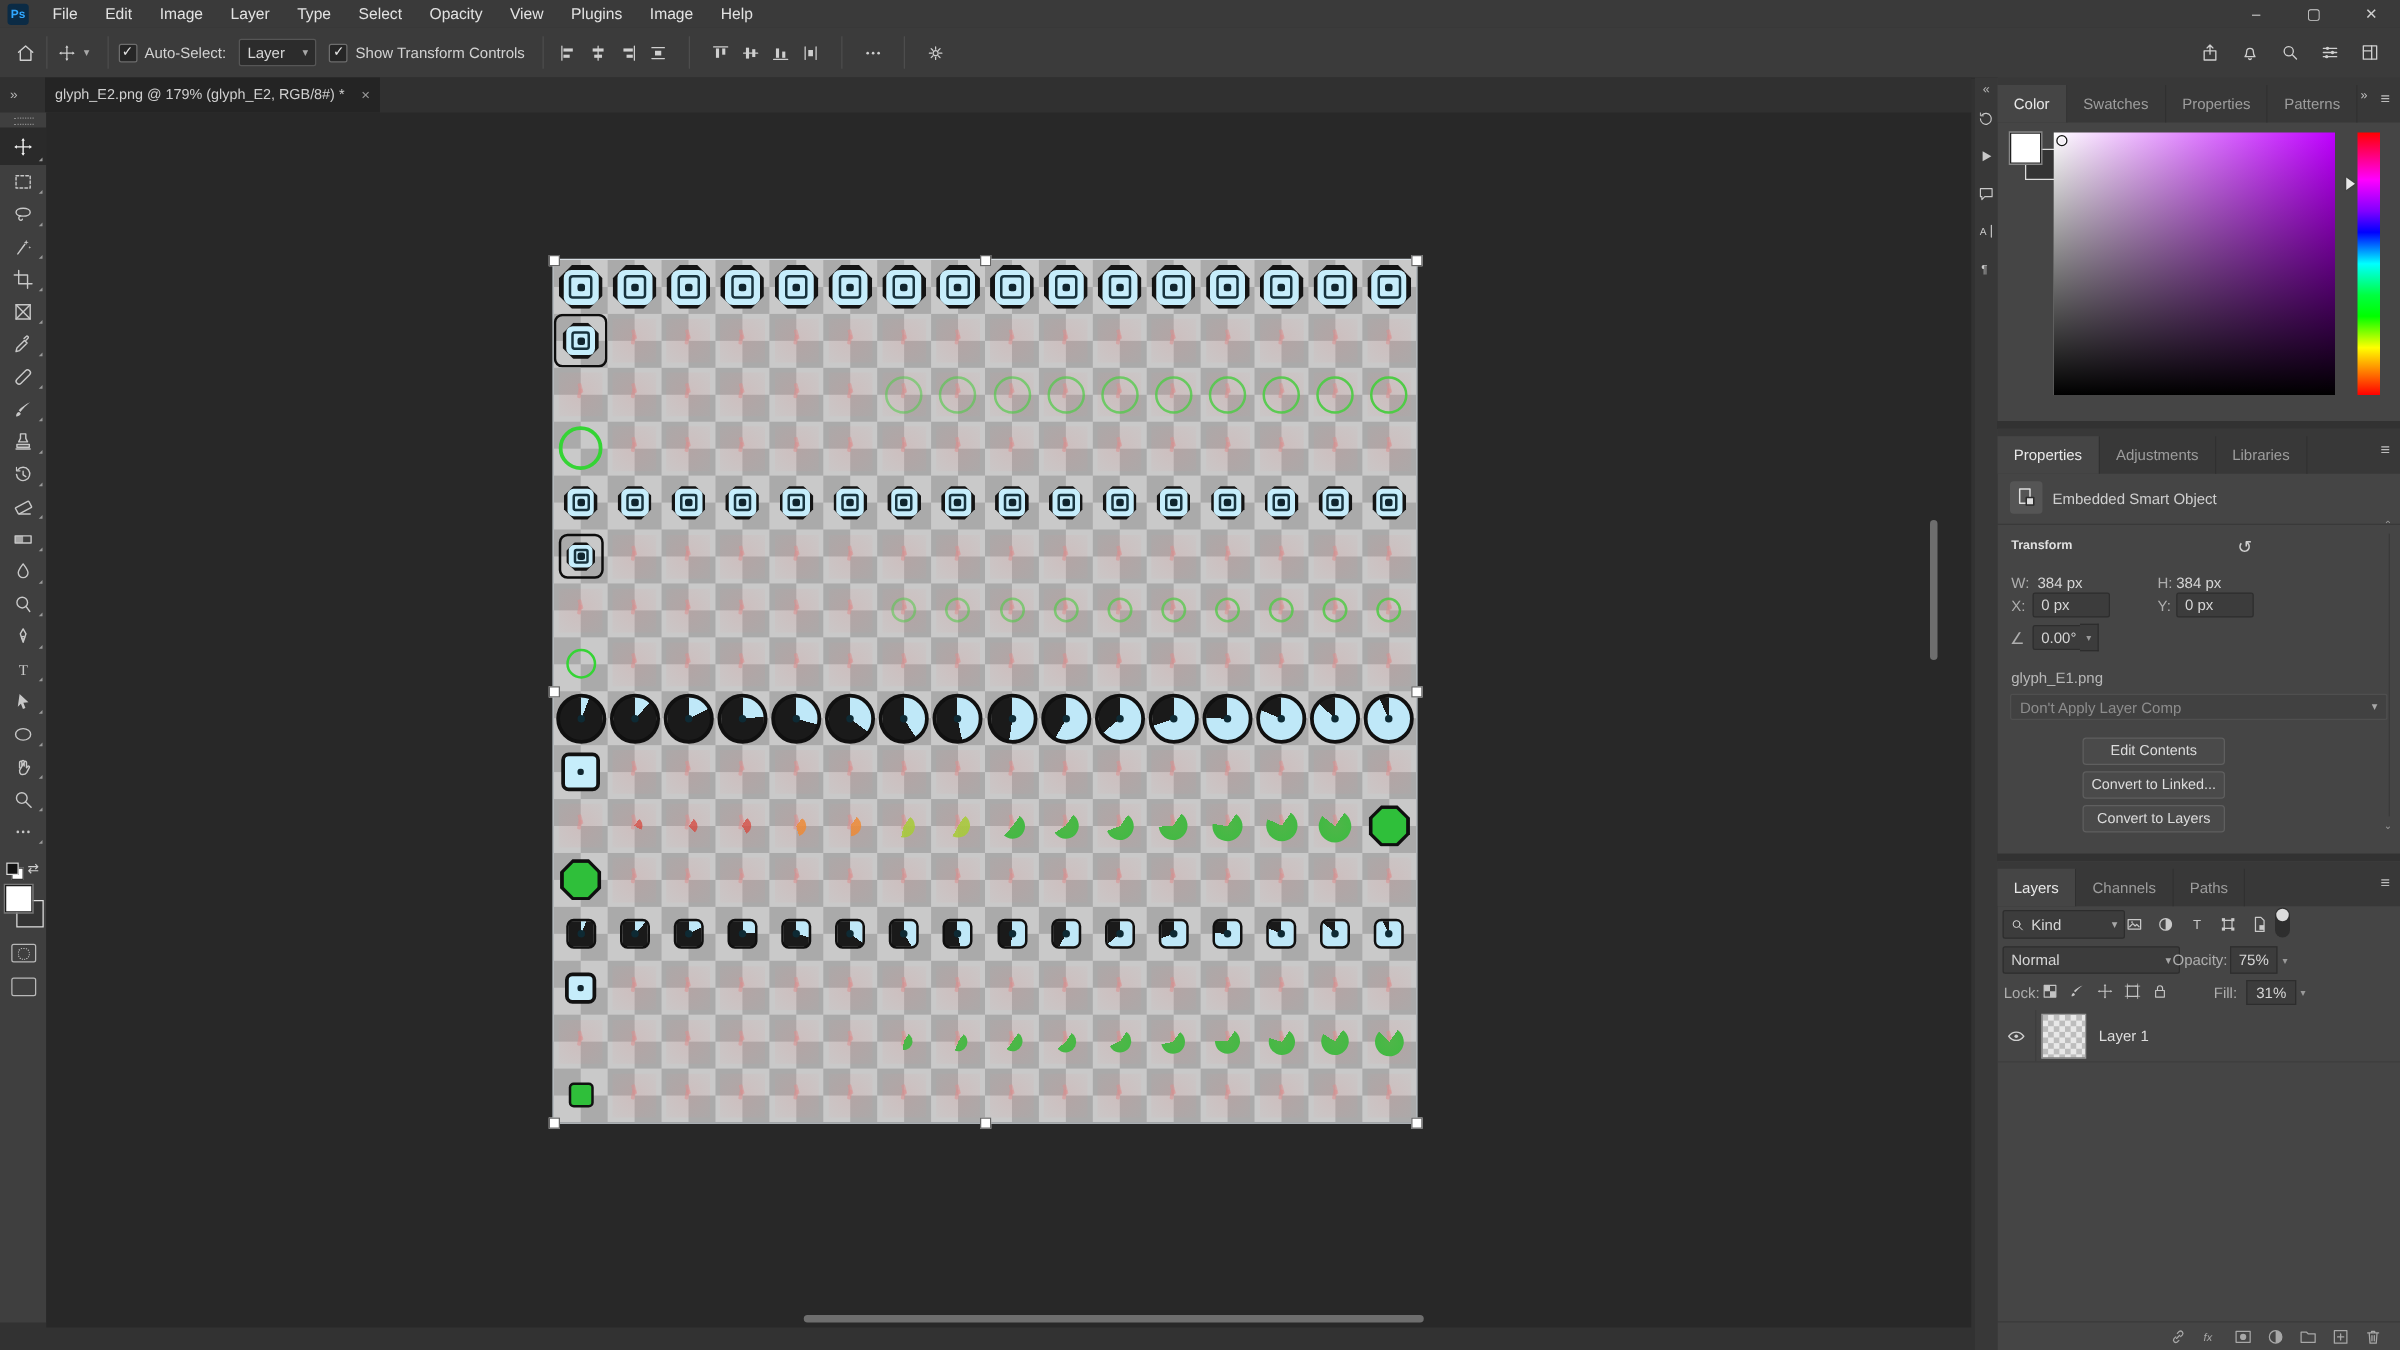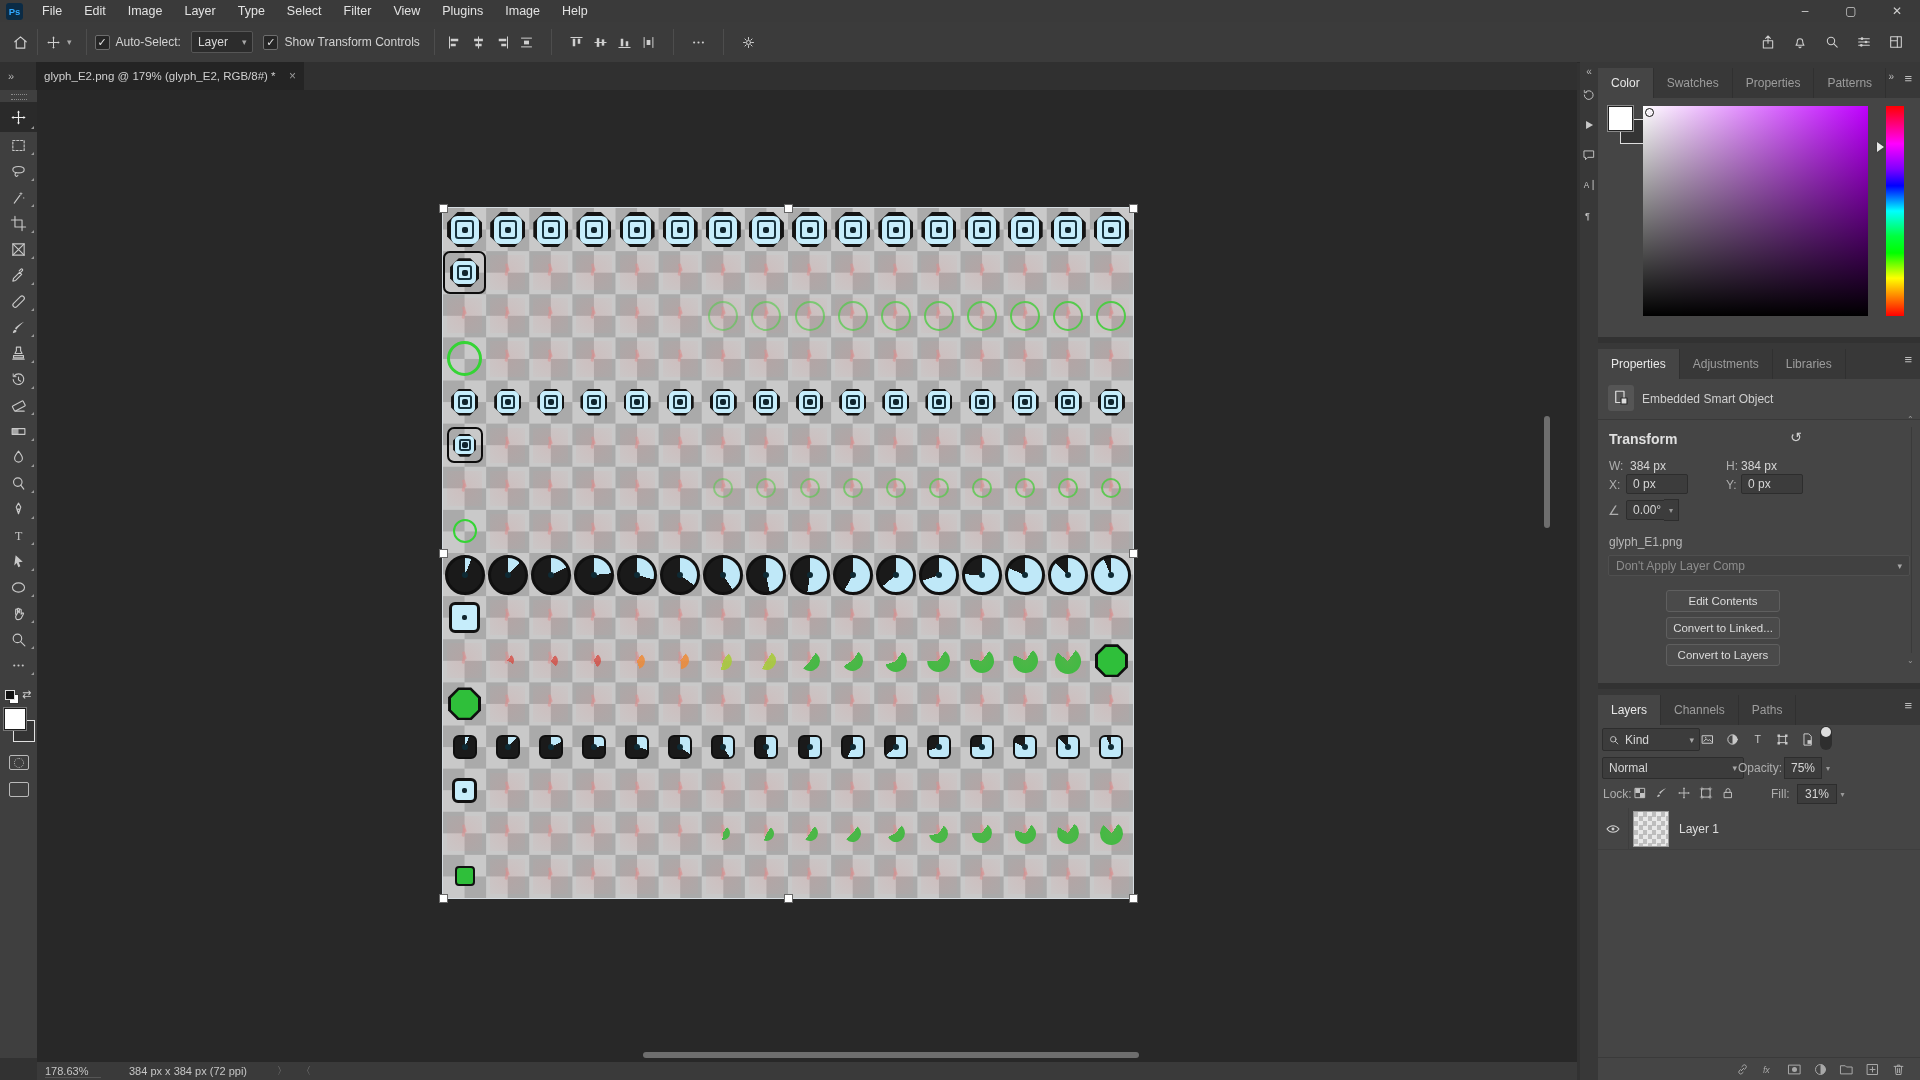--- a/index.html
+++ b/index.html
@@ -113,21 +113,21 @@
   #cp-marker{position:absolute;left:47px;top:10px;width:7px;height:7px;border:1px solid #111;border-radius:50%;box-shadow:0 0 0 1px #fff inset;}
   #cp-hue{position:absolute;left:288px;top:8px;width:18px;height:210px;
           background:linear-gradient(to bottom,#ff0000,#ff00ff 18%,#8000ff 30%,#0000ff 38%,#00ffff 50%,#00ff40 62%,#00ff00 70%,#ffff00 82%,#ff8000 91%,#ff0000);}
   #cp-thumb{position:absolute;left:279px;top:44px;width:0;height:0;border-top:5px solid transparent;border-bottom:5px solid transparent;border-left:7px solid #e8e8e8;filter:drop-shadow(0 0 1px #333);}
 
   
   #props-body{position:relative;height:304px;font-size:12px;}
   #so-tile{position:absolute;left:10px;top:6px;width:26px;height:26px;background:#555;border-radius:3px;display:flex;align-items:center;justify-content:center;color:#ddd;}
   #so-label{position:absolute;left:44px;top:13px;color:#cfcfcf;}
   #props-div1{position:absolute;left:0;top:40px;width:322px;height:1px;background:#393939;}
-  #tf-title{position:absolute;left:11px;top:52px;color:#e0e0e0;font-weight:bold;font-size:14px;}
+  #tf-title{position:absolute;left:11px;top:52px;color:#e0e0e0;font-weight:bold;font-size:10px;}
   #tf-reset{position:absolute;left:192px;top:50px;color:#cfcfcf;font-size:14px;}
   .tf-lab{position:absolute;color:#aeaeae;}
   .tf-val{position:absolute;color:#d6d6d6;}
   .tf-input{position:absolute;height:18px;background:#3c3c3c;border:1px solid #2d2d2d;border-radius:2px;
             display:flex;align-items:center;padding:0 6px;color:#d6d6d6;}
   #ang-chev{position:absolute;left:66px;top:120px;width:14px;height:20px;background:#3c3c3c;border:1px solid #2d2d2d;border-left:none;
             display:flex;align-items:center;justify-content:center;color:#9a9a9a;font-size:8px;}
   #tf-file{position:absolute;left:11px;top:156px;color:#b8b8b8;}
   #comp-dd{position:absolute;left:10px;top:176px;width:286px;height:19px;background:#414141;border:1px solid #4f4f4f;border-radius:2px;
            display:flex;align-items:center;justify-content:space-between;padding:0 7px;color:#8d8d8d;}
@@ -178,21 +178,21 @@
 
   <div id="menubar" class="abs">
     <div id="ps-logo">Ps</div>
     <div id="menu-items" style="display:flex;">
         <div class="menu-item">File</div>
         <div class="menu-item">Edit</div>
         <div class="menu-item">Image</div>
         <div class="menu-item">Layer</div>
         <div class="menu-item">Type</div>
         <div class="menu-item">Select</div>
-        <div class="menu-item">Filter</div>
+        <div class="menu-item">Opacity</div>
         <div class="menu-item">View</div>
         <div class="menu-item">Plugins</div>
         <div class="menu-item">Image</div>
         <div class="menu-item">Help</div>
       </div>
     <div id="win-controls">
         <div class="winbtn">–</div>
         <div class="winbtn">▢</div>
         <div class="winbtn">✕</div>
       </div>
@@ -1719,26 +1719,20 @@
   <div class="hd" style="left: 402px; top: 114px;"></div>
       <div class="hd" style="left: 747px; top: 114px;"></div>
       <div class="hd" style="left: 1092px; top: 114px;"></div>
       <div class="hd" style="left: 402px; top: 459px;"></div>
       <div class="hd" style="left: 1092px; top: 459px;"></div>
       <div class="hd" style="left: 402px; top: 804px;"></div>
       <div class="hd" style="left: 747px; top: 804px;"></div>
       <div class="hd" style="left: 1092px; top: 804px;"></div>
     </div>
 
-  <div id="statusbar" class="abs">
-    <span id="status-zoom">178.63%</span>
-    <span id="status-info">384 px x 384 px (72 ppi)</span>
-    <span class="st-ar">〉</span>
-    <span class="st-ar" style="margin-left:14px;">〈</span>
-  </div>
 
   <div id="strip" class="abs">
     <div id="strip-collapse">«</div>
     <div id="strip-icons">
         <div class="sic">
           <svg viewBox="0 0 24 24" width="14" height="14" fill="none" stroke="currentColor" stroke-width="1.6" stroke-linecap="round" stroke-linejoin="round">
             <path d="M6 7a7.5 7.5 0 1 1-2 5"></path>
             <path class="s" d="M4 4v4h4"></path>
           </svg>
         </div>

